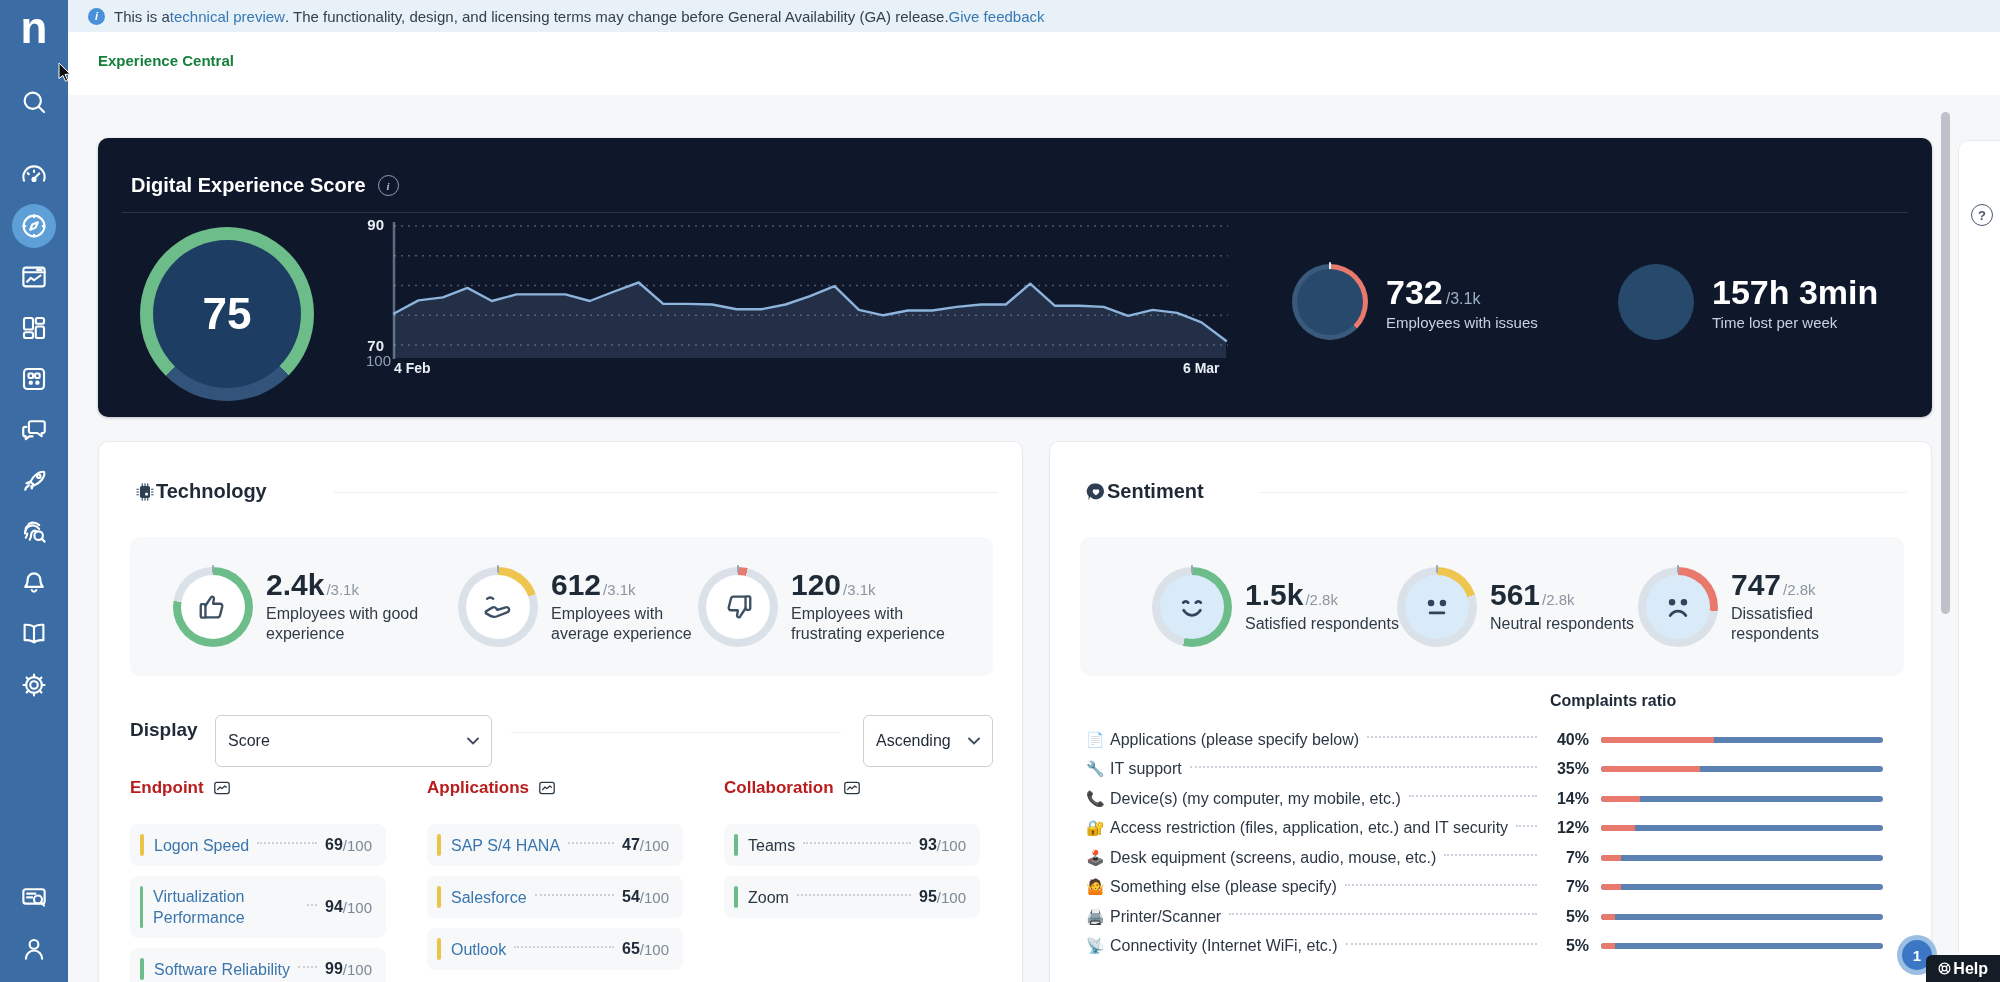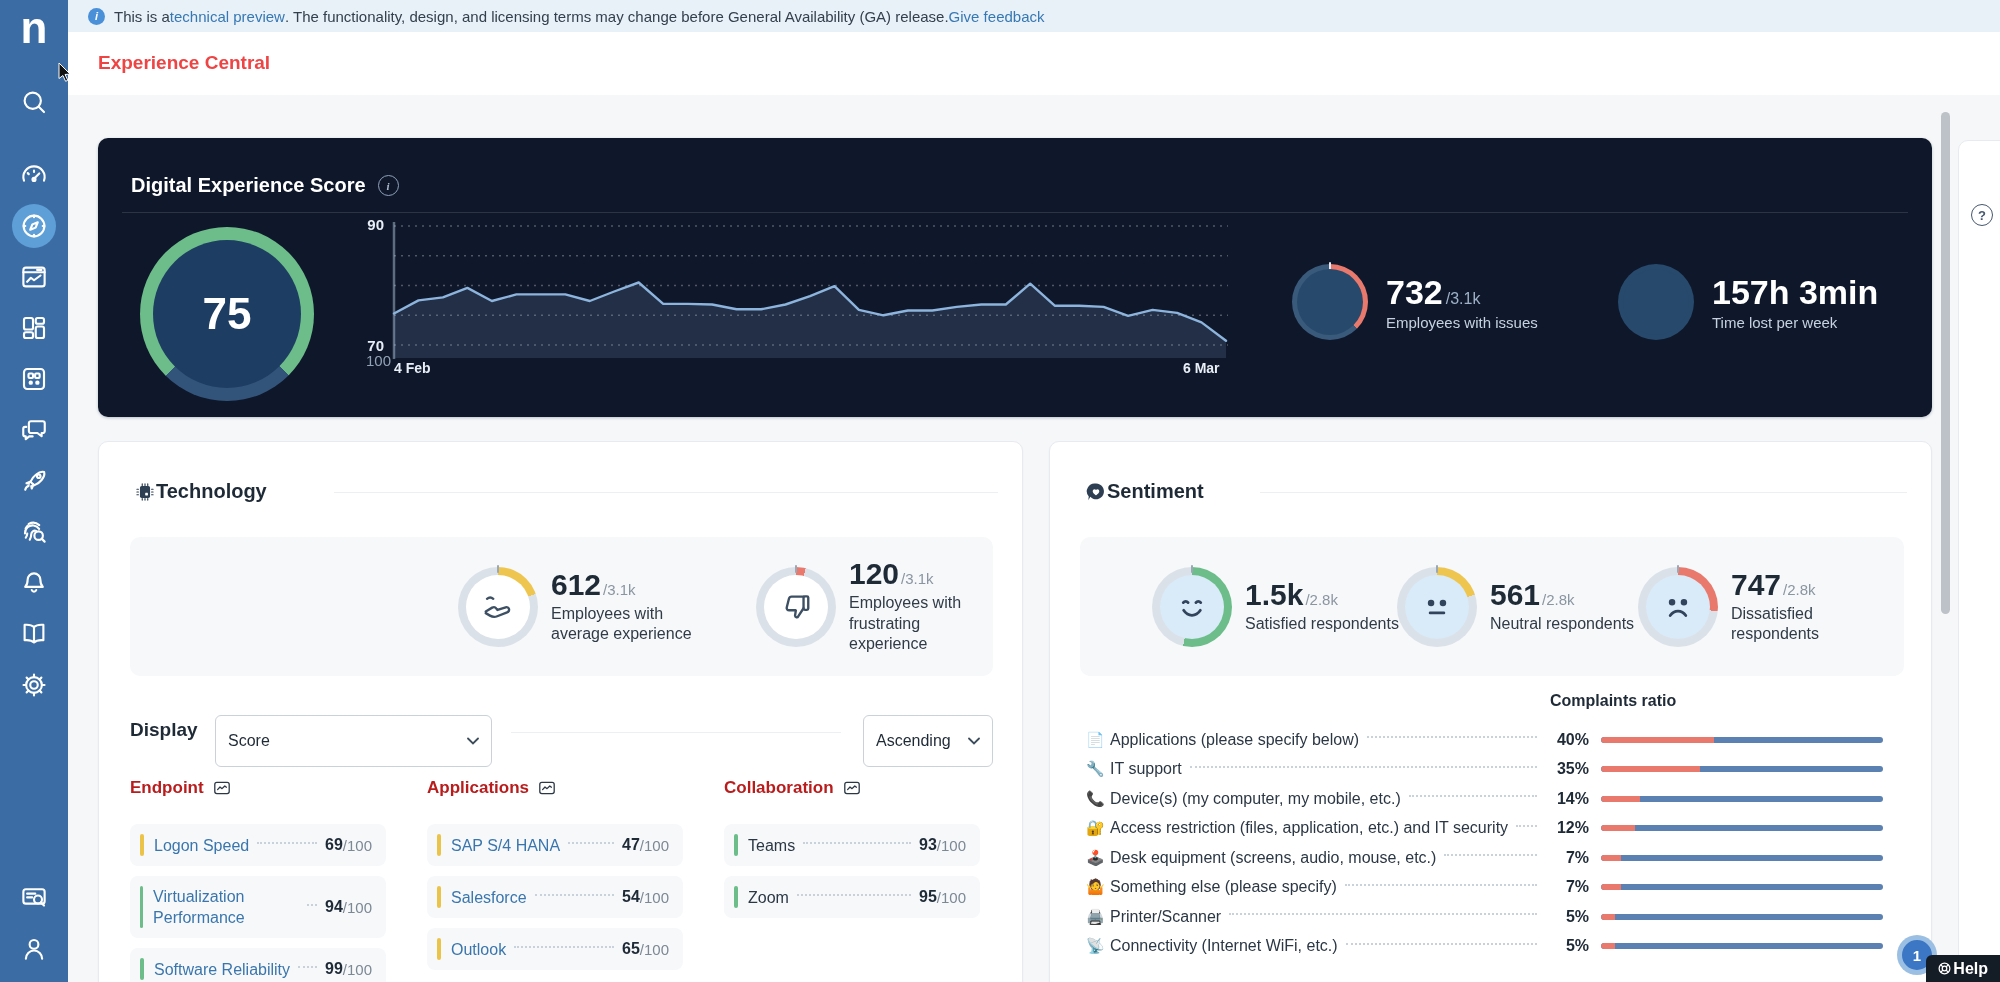--- a/index.html
+++ b/index.html
@@ -6,21 +6,21 @@
   body{width:2000px;height:982px;overflow:hidden;font-family:"Liberation Sans","DejaVu Sans",sans-serif;background:#fff;}
   #app{position:relative;width:2000px;height:982px;}
 
   
   #banner{position:absolute;left:68px;top:0;width:1932px;height:32px;background:#e9f1f8;display:flex;align-items:center;padding-left:20px;box-sizing:border-box;font-size:15px;color:#33404d;white-space:nowrap;}
   #banner .info-dot{width:17px;height:17px;border-radius:50%;background:#4a90d9;color:#fff;font-size:11px;font-weight:bold;display:flex;align-items:center;justify-content:center;margin-right:9px;font-style:italic;}
   #banner a{color:#3678b4;text-decoration:none;cursor:pointer;}
 
   
   #header{position:absolute;left:68px;top:32px;width:1932px;height:63px;background:#fff;}
-  #page-title{position:absolute;left:30px;top:20px;font-size:19px;font-weight:700;color:#ef4444;}
+  #page-title{position:absolute;left:30px;top:20px;font-size:15px;font-weight:700;color:#15803d;}
 
   
   #sidebar{position:absolute;left:0;top:0;width:68px;height:982px;background:#3b6da4;}
   #logo{position:absolute;left:0;top:2px;width:68px;text-align:center;color:#fff;font-size:44px;font-weight:700;line-height:52px;}
   .side-item{position:absolute;left:12px;width:44px;height:44px;display:flex;align-items:center;justify-content:center;border-radius:50%;cursor:pointer;}
   .side-item.active{background:#5f9fd8;}
   .side-item svg{width:30px;height:30px;}
   .icn{display:inline-flex;align-items:center;justify-content:center;}
 
   
@@ -348,38 +348,55 @@
                 <path d="M9 3.2v1.6M12 3.2v1.6M15 3.2v1.6M9 19.2v1.6M12 19.2v1.6M15 19.2v1.6M3.2 9h1.6M3.2 12h1.6M3.2 15h1.6M19.2 9h1.6M19.2 12h1.6M19.2 15h1.6"></path>
               </g>
             </svg>
           </span>
         </span>
       <span>Technology</span>
     </div>
     <div class="head-divider" id="tech-divider"></div>
 
     <div class="stats-panel" id="tech-stats">
+        <div class="stat" style="left: 43px;">
+          <div class="ring" style="background: conic-gradient(rgb(108, 189, 137) 0deg, rgb(108, 189, 137) 278.6deg, rgb(219, 225, 232) 278.6deg, rgb(219, 225, 232) 360deg);">
+            <span class="ring-tick"></span>
+            <div class="inner">
+              <span class="icn">
+                <svg viewBox="0 0 28 28" fill="none" stroke="#3d4f63" stroke-width="1.5" stroke-linecap="round" stroke-linejoin="round" style="width: 44px; height: 44px;">
+                  <rect x="6.2" y="12.2" width="3" height="8.6" rx="0.8"></rect>
+                  <path d="M9.2 13.2l3.4-5.2c.4-.9 1.9-.7 2 .5l-.5 3.4h4.3c1 0 1.7.9 1.5 1.8l-1.4 5.5c-.2.8-.9 1.4-1.7 1.4H9.2"></path>
+                </svg>
+              </span>
+            </div>
+          </div>
+          <div class="stat-text">
+            <div><span class="stat-value">2.4k</span><span class="stat-total">/3.1k</span></div>
+            <div class="stat-label">Employees with good experience</div>
+          </div>
+        </div>
         <div class="stat" style="left: 328px;">
           <div class="ring" style="background: conic-gradient(rgb(238, 198, 79) 0deg, rgb(238, 198, 79) 70.9deg, rgb(219, 225, 232) 70.9deg, rgb(219, 225, 232) 360deg);">
             <span class="ring-tick"></span>
             <div class="inner">
               <span class="icn">
                 <svg viewBox="0 0 28 28" fill="none" stroke="#3d4f63" stroke-width="1.5" stroke-linecap="round" stroke-linejoin="round" style="width: 44px; height: 44px;">
                   <path d="M7 8.8c1.2-1 2.9-1 4 0"></path>
                   <path d="M6.2 16.8l4.1-2.4c.9-.5 2-.3 2.6.5l.8 1 5.2-1.7c.9-.3 1.9.2 2.1 1.1.2.9-.3 1.8-1.2 2.1l-6.3 2.5c-1.5.6-3.2.4-4.6-.4l-2.7-1.6"></path>
                 </svg>
               </span>
             </div>
           </div>
           <div class="stat-text">
             <div><span class="stat-value">612</span><span class="stat-total">/3.1k</span></div>
             <div class="stat-label">Employees with average experience</div>
           </div>
         </div>
-        <div class="stat" style="left: 626px;">
+        <div class="stat" style="left: 568px;">
           <div class="ring" style="background: conic-gradient(rgb(232, 121, 108) 0deg, rgb(232, 121, 108) 14deg, rgb(219, 225, 232) 14deg, rgb(219, 225, 232) 360deg);">
             <span class="ring-tick"></span>
             <div class="inner">
               <span class="icn">
                 <svg viewBox="0 0 28 28" fill="none" stroke="#3d4f63" stroke-width="1.5" stroke-linecap="round" stroke-linejoin="round" style="width: 44px; height: 44px;">
                   <rect x="18.8" y="7.2" width="3" height="8.6" rx="0.8"></rect>
                   <path d="M18.8 14.8l-3.4 5.2c-.4.9-1.9.7-2-.5l.5-3.4H9.6c-1 0-1.7-.9-1.5-1.8l1.4-5.5c.2-.8.9-1.4 1.7-1.4h7.6"></path>
                 </svg>
               </span>
             </div>

